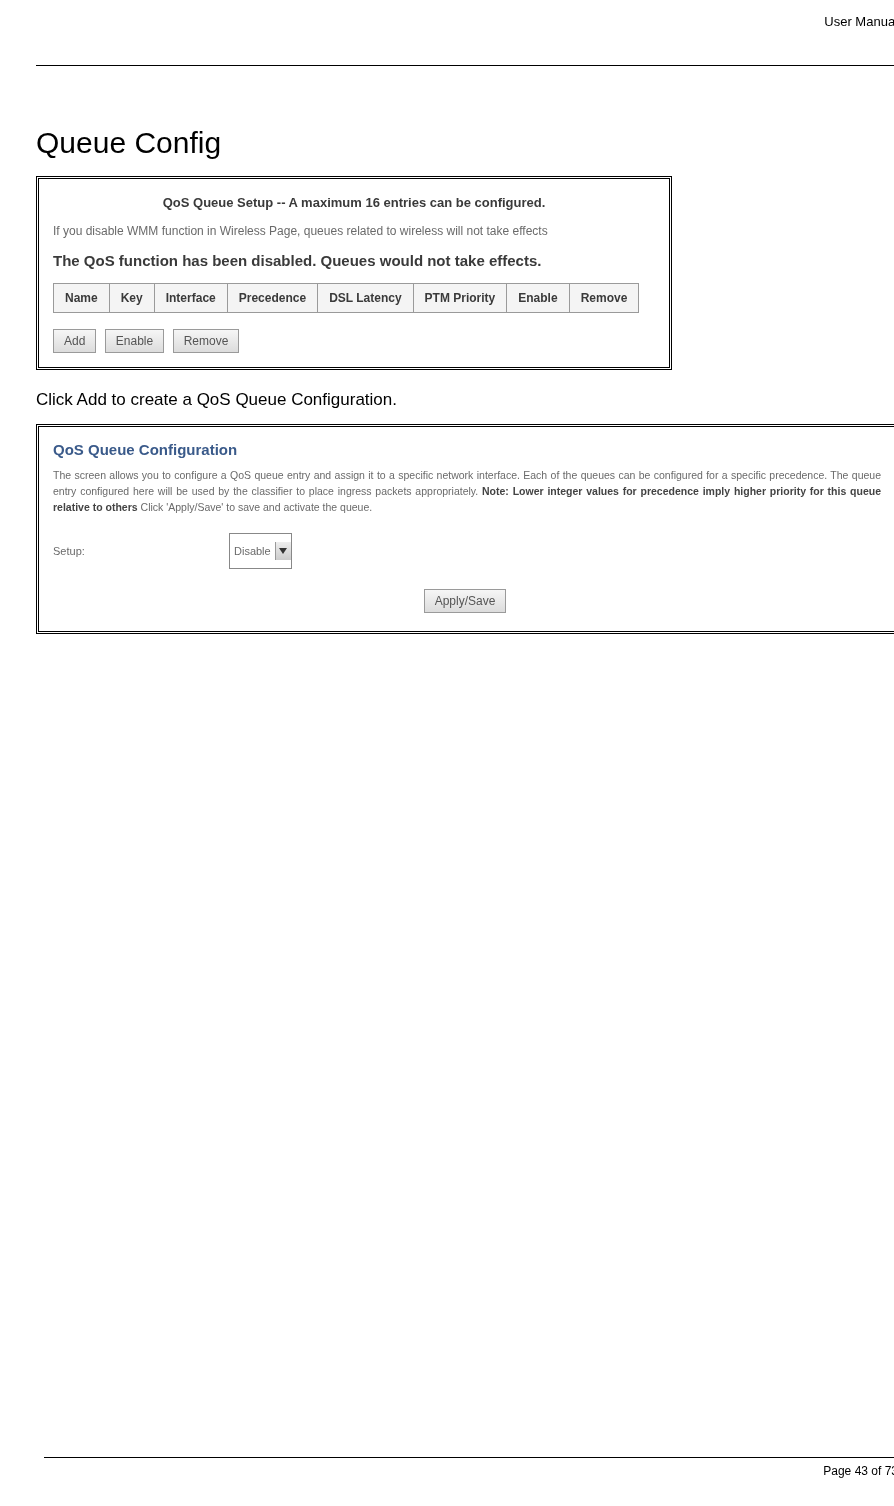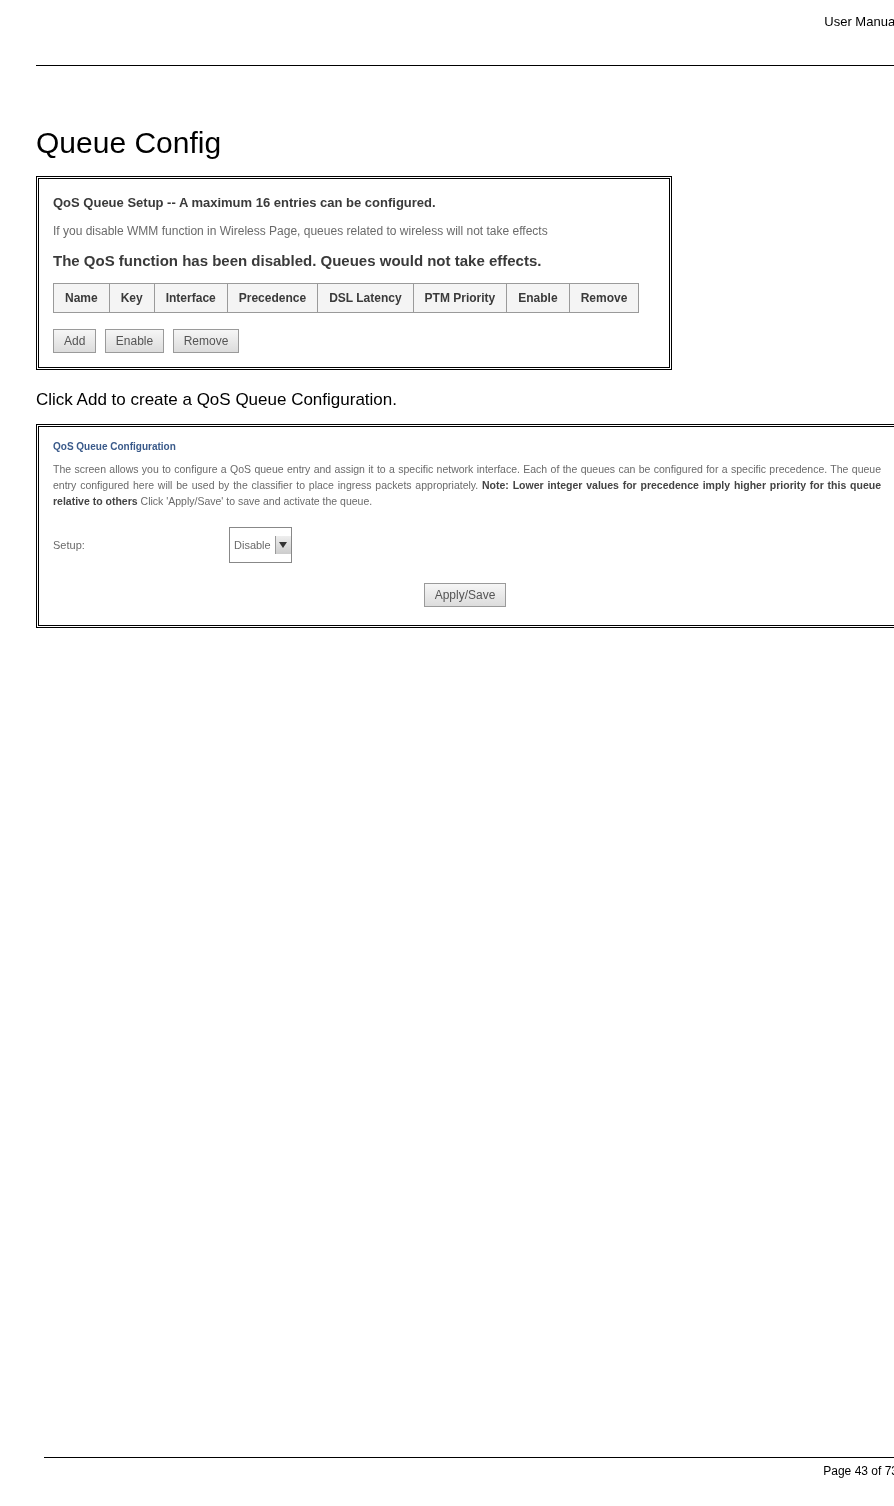--- a/index.html
+++ b/index.html
@@ -37,20 +37,21 @@
     padding: 12px 14px 14px 14px;
     font-family: Verdana, Geneva, sans-serif;
   }
   .panel-a { width: 636px; }
   .panel-b { width: 100%; margin-top: 14px; }
   .p-title {
     font-weight: 700;
     font-size: 13px;
     color: #3a3a3a;
     margin: 4px 0 14px 0;
+    text-align: center;
   }
   .p-note {
     font-size: 12px;
     color: #6a6a6a;
     margin: 0 0 14px 0;
   }
   .p-status {
     font-weight: 700;
     font-size: 15px;
     color: #3a3a3a;
@@ -79,21 +80,21 @@
     margin-right: 4px;
     font-family: Verdana, Geneva, sans-serif;
     cursor: pointer;
   }
   .instruction {
     font-size: 17px;
     margin: 20px 0 8px 0;
   }
   .p-title2 {
     font-weight: 700;
-    font-size: 10px;
+    font-size: 15px;
     color: #3a5a8a;
     margin: 2px 0 10px 0;
   }
   .desc {
     font-size: 10.5px;
     color: #6a6a6a;
     line-height: 1.5;
     margin-bottom: 18px;
     text-align: justify;
   }

